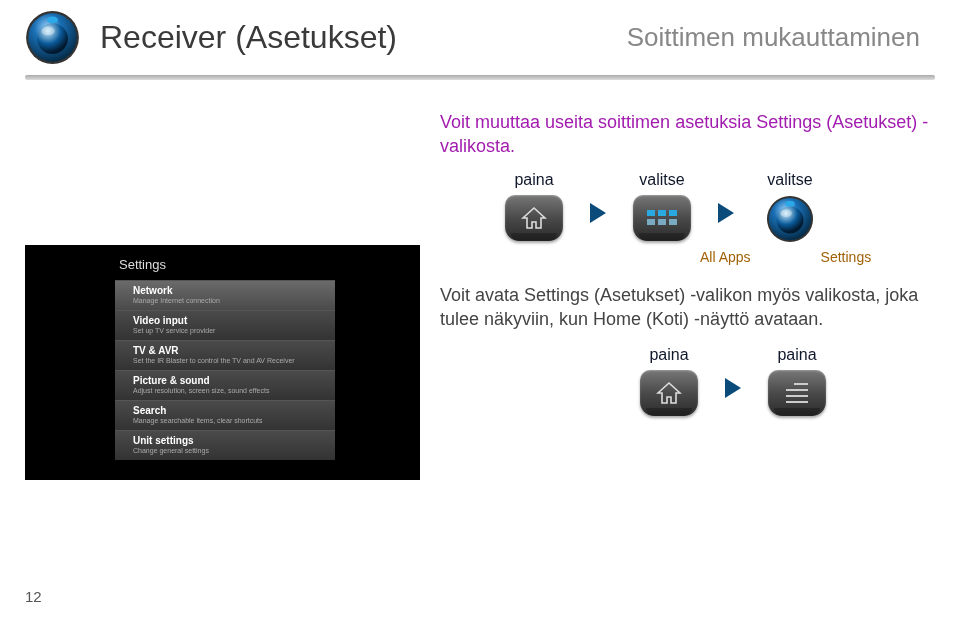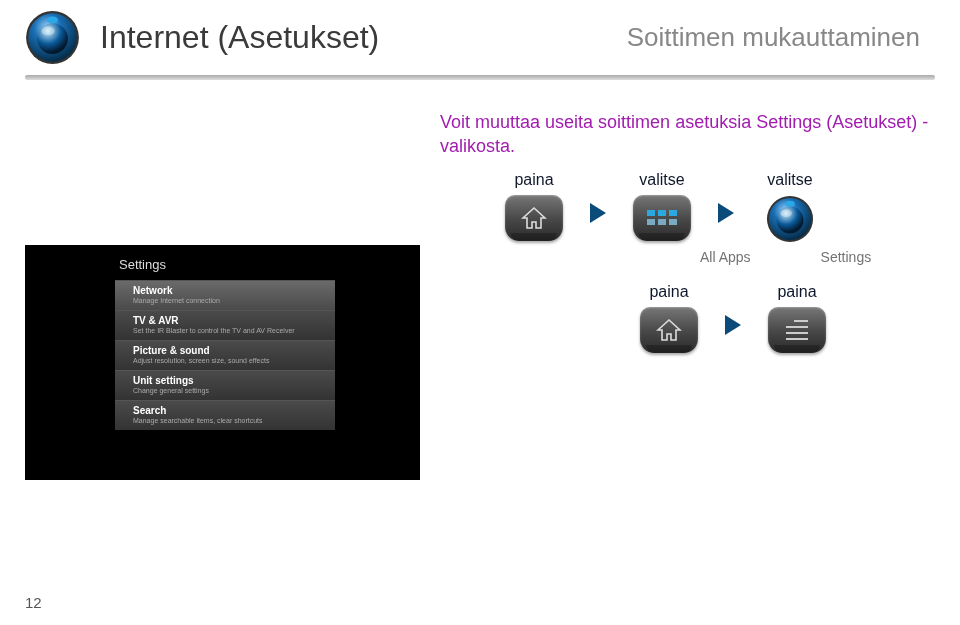--- a/index.html
+++ b/index.html
@@ -149,21 +149,21 @@
     }
     .row-under {
       display: flex;
       align-items: center;
       gap: 70px;
       margin-left: 260px;
       margin-bottom: 18px;
     }
     .caption-small {
       font-size: 14px;
-      color: #737373;
+      color: #a16207;
       text-align: center;
       margin-top: 4px;
     }
     .under-item {
       display: flex;
       flex-direction: column;
       align-items: center;
     }
     .para2 {
       font-size: 18px;
@@ -172,21 +172,21 @@
     }
     .steps-row2 {
       margin: 14px 0 0 195px;
       display: flex;
       align-items: flex-start;
       gap: 22px;
     }
     .page-number {
       position: absolute;
       left: 25px;
-      bottom: 14px;
+      bottom: 20px;
       font-size: 15px;
       color: #555;
     }
     
     .apps-grid {
       display: grid;
       grid-template-columns: repeat(3, 8px);
       grid-template-rows: repeat(2, 6px);
       gap: 3px;
     }
@@ -225,21 +225,21 @@
         <stop offset="60%" stop-color="#0a5a9a"></stop>
         <stop offset="100%" stop-color="#021a30"></stop>
       </radialGradient>
     </defs>
     <circle cx="50" cy="50" r="48" fill="#333"></circle>
     <circle cx="50" cy="50" r="44" fill="url(#og1)"></circle>
     <circle cx="50" cy="52" r="28" fill="url(#og2)"></circle>
     <ellipse cx="50" cy="18" rx="10" ry="6" fill="#2ba8e8"></ellipse>
     <ellipse cx="42" cy="38" rx="12" ry="8" fill="rgba(255,255,255,0.35)"></ellipse>
   </svg>
-  <div class="header-title">Internet (Asetukset)</div>
+  <div class="header-title">Receiver (Asetukset)</div>
   <div class="header-subtitle">Soittimen mukauttaminen</div>
 </div>
 <div class="header-rule"></div>
 
 <div class="intro-text">Voit muuttaa useita soittimen asetuksia Settings (Asetukset) -valikosta.</div>
 
 <div class="steps-row">
   <div class="step">
     <div class="step-label">paina</div>
     <div class="btn-icon">
@@ -276,47 +276,52 @@
 </div>
 
 <div class="screenshot-wrap">
   <div class="ss-sidebar">
     <div class="ss-title">Settings</div>
     <div class="ss-item sel">
       <div class="ss-item-title">Network</div>
       <div class="ss-item-sub">Manage Internet connection</div>
     </div>
     <div class="ss-item">
+      <div class="ss-item-title">Video input</div>
+      <div class="ss-item-sub">Set up TV service provider</div>
+    </div>
+    <div class="ss-item">
       <div class="ss-item-title">TV &amp; AVR</div>
       <div class="ss-item-sub">Set the IR Blaster to control the TV and AV Receiver</div>
     </div>
     <div class="ss-item">
       <div class="ss-item-title">Picture &amp; sound</div>
       <div class="ss-item-sub">Adjust resolution, screen size, sound effects</div>
     </div>
     <div class="ss-item">
+      <div class="ss-item-title">Search</div>
+      <div class="ss-item-sub">Manage searchable items, clear shortcuts</div>
+    </div>
+    <div class="ss-item">
       <div class="ss-item-title">Unit settings</div>
       <div class="ss-item-sub">Change general settings</div>
-    </div>
-    <div class="ss-item">
-      <div class="ss-item-title">Search</div>
-      <div class="ss-item-sub">Manage searchable items, clear shortcuts</div>
     </div>
   </div>
 </div>
 
 <div class="right-col">
   <div class="row-under">
     <div class="under-item">
       <div class="caption-small">All Apps</div>
     </div>
     <div class="under-item">
       <div class="caption-small">Settings</div>
     </div>
   </div>
+  <div class="para2">Voit avata Settings (Asetukset) -valikon myös valikosta, joka tulee näkyviin, kun Home (Koti) -näyttö avataan.</div>
 
   <div class="steps-row2">
     <div class="step">
       <div class="step-label">paina</div>
       <div class="btn-icon">
         <svg width="26" height="24" viewBox="0 0 26 24">
           <path d="M13 2 L24 12 L20 12 L20 22 L15 22 L15 16 L11 16 L11 22 L6 22 L6 12 L2 12 Z" fill="none" stroke="#ddd" stroke-width="1.6"></path>
         </svg>
       </div>
     </div>

